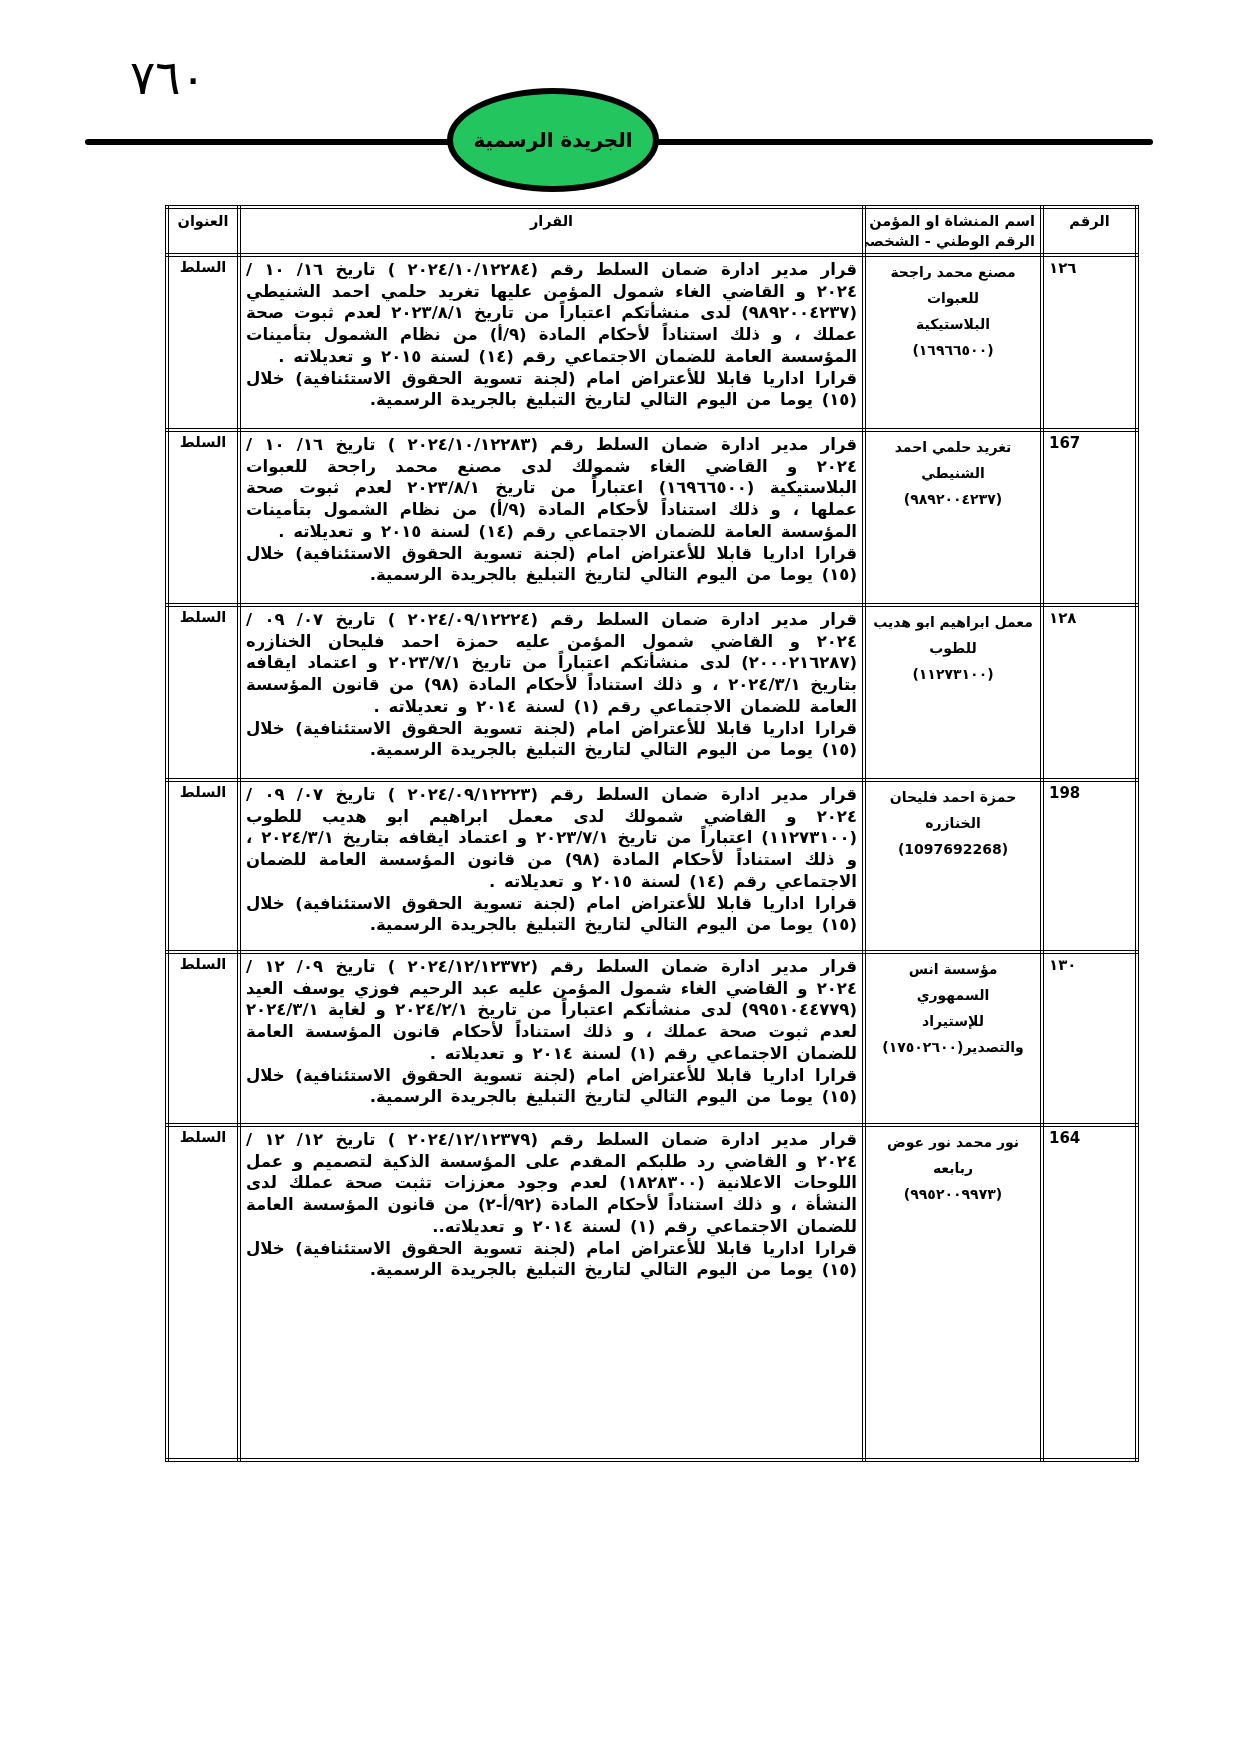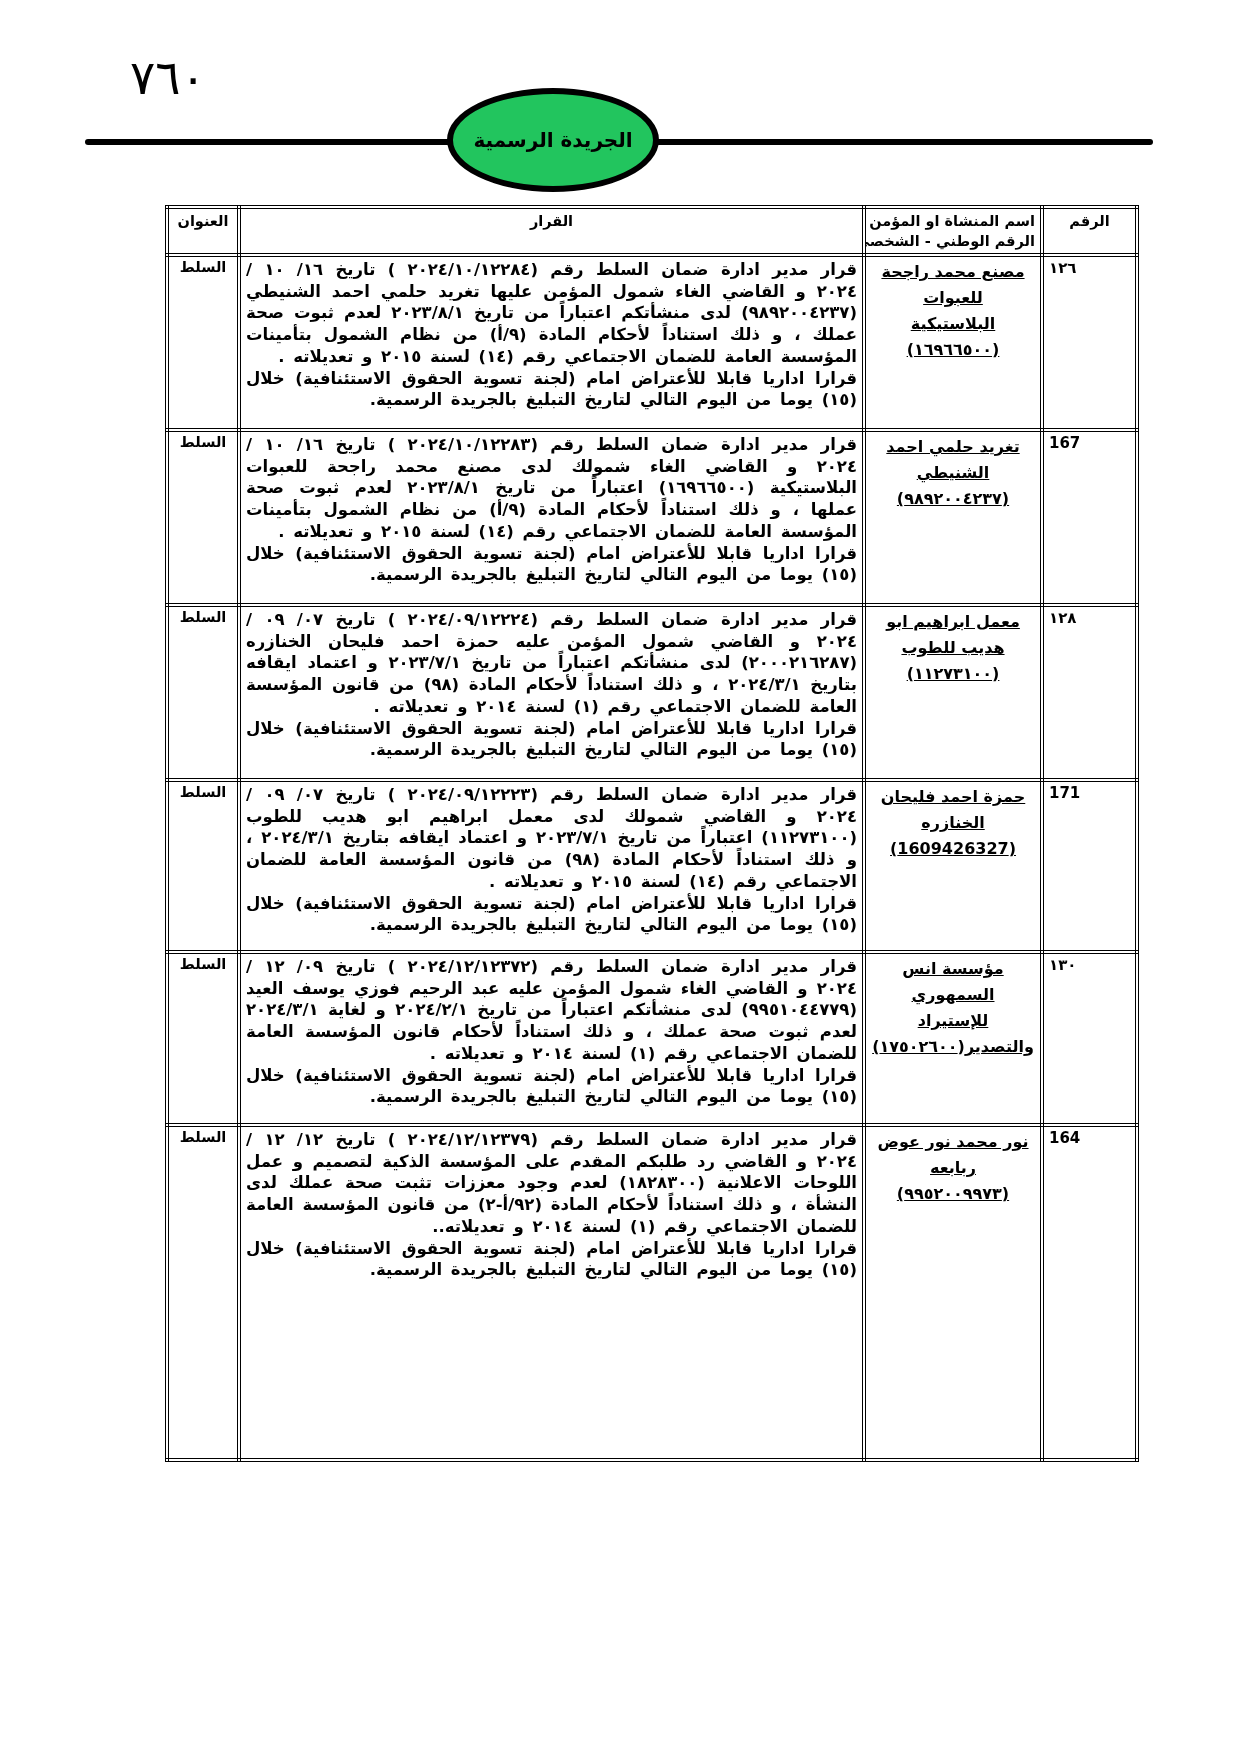--- a/index.html
+++ b/index.html
@@ -29,22 +29,22 @@
   }
   table.gazette th, table.gazette td {
     border:4px double #000; vertical-align:top; box-sizing:border-box;
     overflow:hidden; padding:2px 5px;margin-top:28px;
   }
   tr.hdr { height:45px; }
   tr.hdr th { text-align:center; font-size:14.5px; line-height:20px; padding-top:2px; }
   tr.hdr th div { white-space:nowrap; }
 
   td.no-cell   { text-align:left; font-size:15px; padding-top:5px; }
-  td.name-cell { text-align:center; font-size:16px; line-height:26px;
-                 white-space:pre-line; padding-top:3px;text-decoration:underline; }
+  td.name-cell { text-align:center; font-size:14px; line-height:26px;
+                 white-space:pre-line; padding-top:3px; }
   td.dec-cell  { padding:1px 7px 1px 5px; }
   td.addr-cell { text-align:center; font-size:14.5px; padding-top:4px; }
 
   .para {
     direction:rtl; text-align:justify; text-align-last:right;
     font-size:16.5px; line-height:21.7px; word-spacing:3px;
   }
   tr.r0 { height:175px; } tr.r1 { height:175px; } tr.r2 { height:175px; }
   tr.r3 { height:172px; } tr.r4 { height:173px; } tr.r5 { height:335px; }
 </style>
@@ -109,23 +109,23 @@
     <td class="name-cell">معمل ابراهيم ابو هديب للطوب
 (١١٢٧٣١٠٠)</td>
     <td class="dec-cell">
       <div class="para">قرار مدير ادارة ضمان السلط رقم (٢٠٢٤/٠٩/١٢٢٢٤ ) تاريخ ٠٧/ ٠٩ /٢٠٢٤ و القاضي شمول المؤمن عليه حمزة احمد فليحان الخنازره (٢٠٠٠٢١٦٢٨٧) لدى منشأتكم اعتباراً من تاريخ ٢٠٢٣/٧/١ و اعتماد ايقافه بتاريخ ٢٠٢٤/٣/١ ، و ذلك استناداً لأحكام المادة (٩٨) من قانون المؤسسة العامة للضمان الاجتماعي رقم (١) لسنة ٢٠١٤ و تعديلاته .</div>
       <div class="para">قرارا اداريا قابلا للأعتراض امام (لجنة تسوية الحقوق الاستئنافية) خلال (١٥) يوما من اليوم التالي لتاريخ التبليغ بالجريدة الرسمية.</div>
     </td>
     <td class="addr-cell">السلط</td>
   </tr>
 
   <tr class="r3">
-    <td class="no-cell">171</td>
+    <td class="no-cell">198</td>
     <td class="name-cell">حمزة احمد فليحان الخنازره
-(1609426327)</td>
+(1097692268)</td>
     <td class="dec-cell">
       <div class="para">قرار مدير ادارة ضمان السلط رقم (٢٠٢٤/٠٩/١٢٢٢٣ ) تاريخ ٠٧/ ٠٩ /٢٠٢٤ و القاضي شمولك لدى معمل ابراهيم ابو هديب للطوب (١١٢٧٣١٠٠) اعتباراً من تاريخ ٢٠٢٣/٧/١ و اعتماد ايقافه بتاريخ ٢٠٢٤/٣/١ ، و ذلك استناداً لأحكام المادة (٩٨) من قانون المؤسسة العامة للضمان الاجتماعي رقم (١٤) لسنة ٢٠١٥ و تعديلاته .</div>
       <div class="para">قرارا اداريا قابلا للأعتراض امام (لجنة تسوية الحقوق الاستئنافية) خلال (١٥) يوما من اليوم التالي لتاريخ التبليغ بالجريدة الرسمية.</div>
     </td>
     <td class="addr-cell">السلط</td>
   </tr>
 
   <tr class="r4">
     <td class="no-cell">١٣٠</td>
     <td class="name-cell">مؤسسة انس السمهوري

